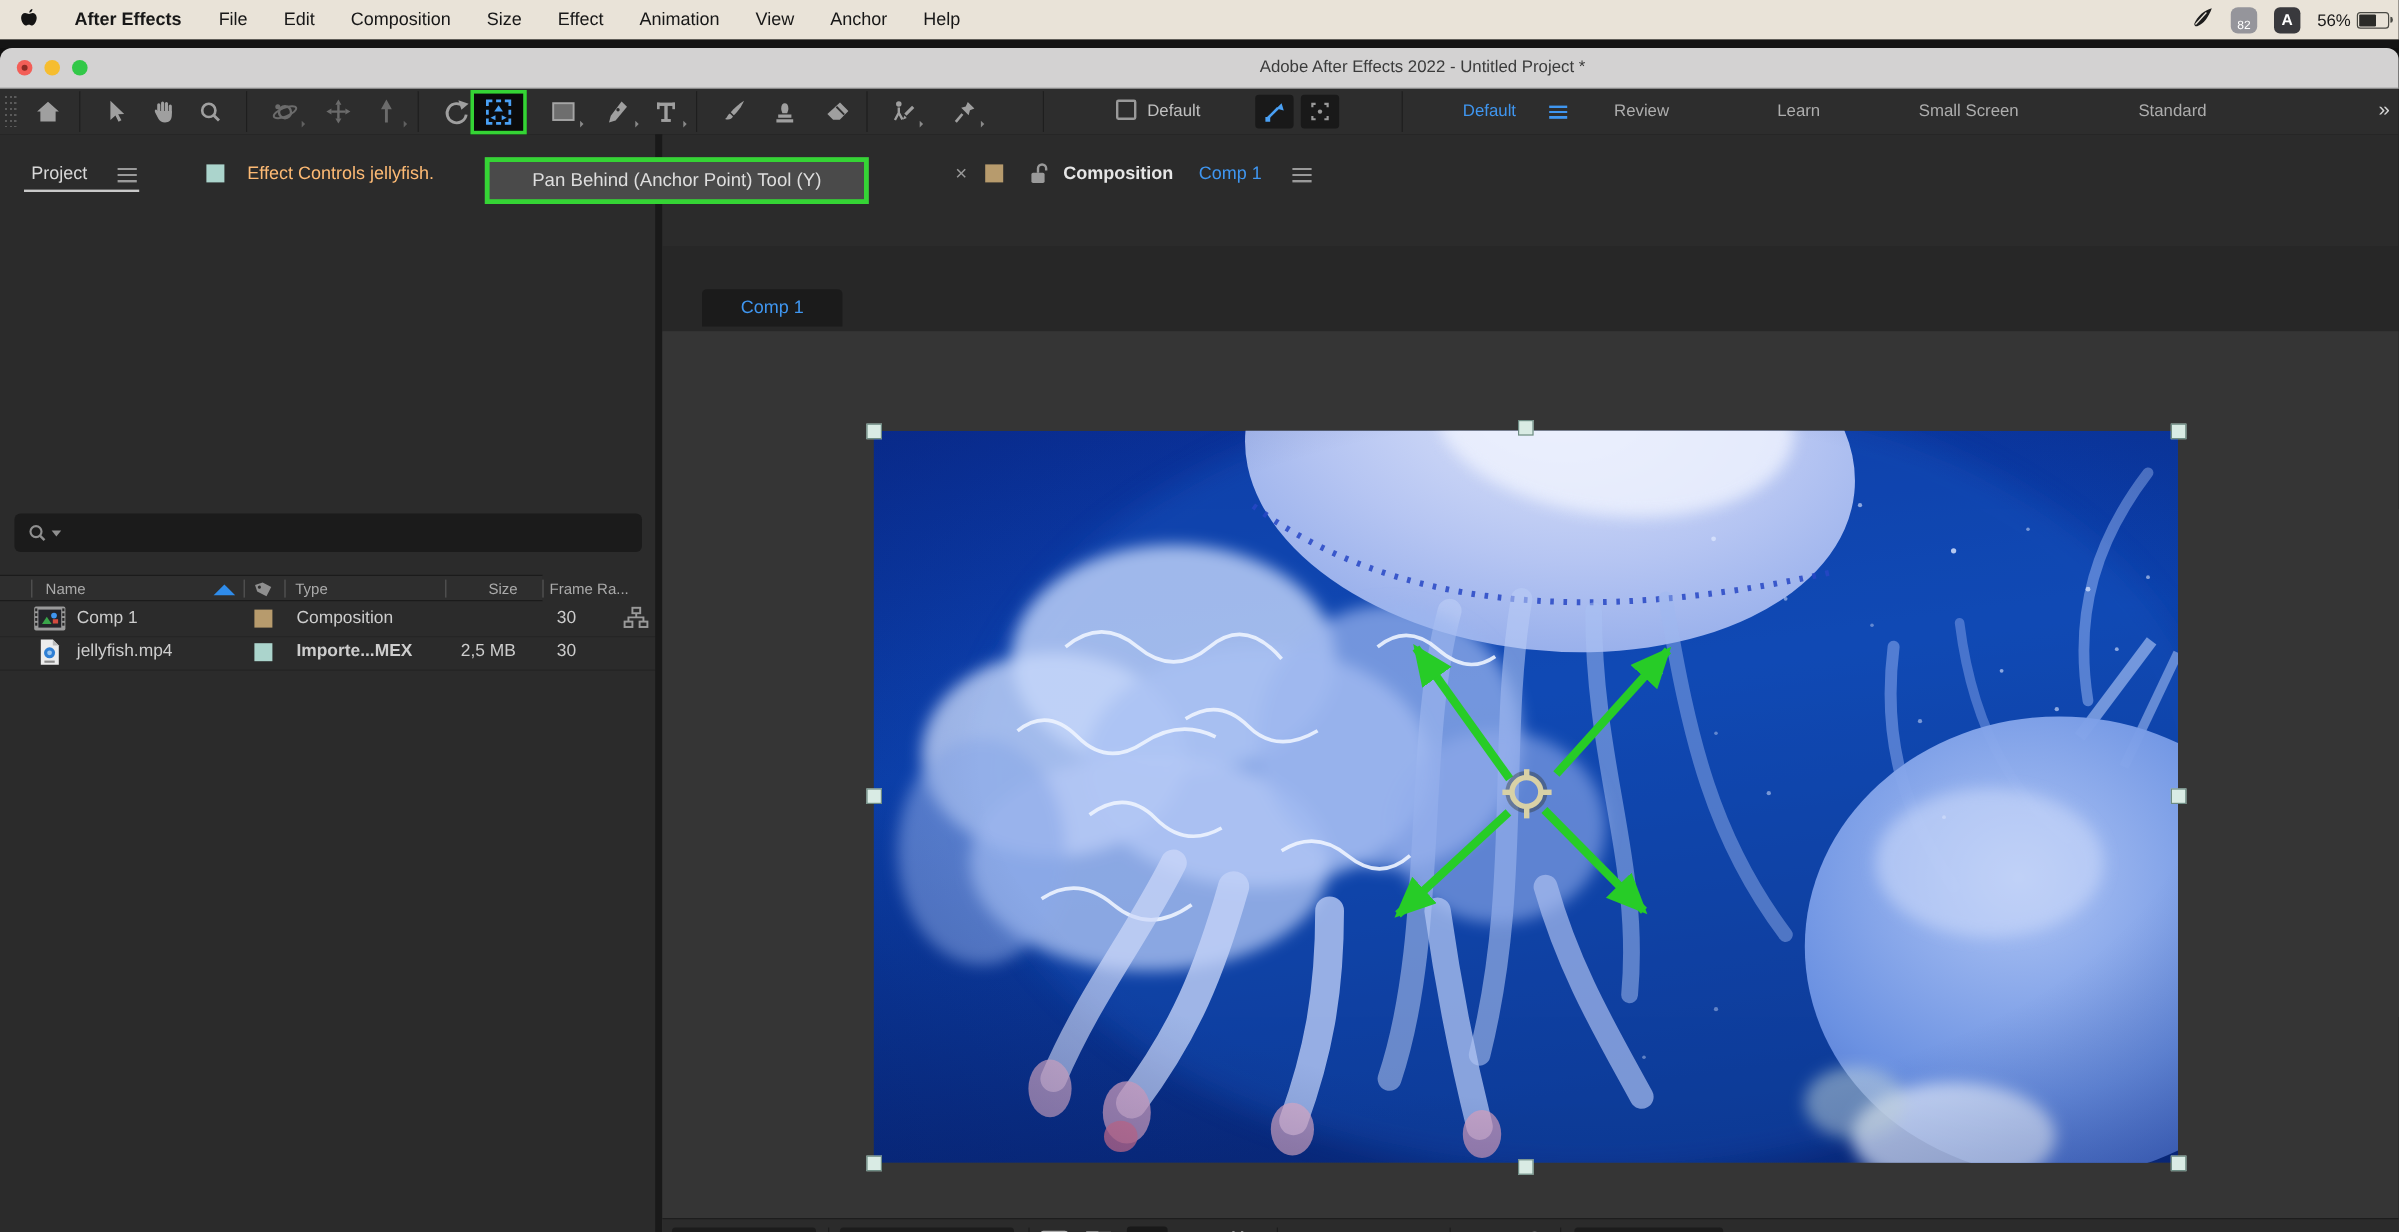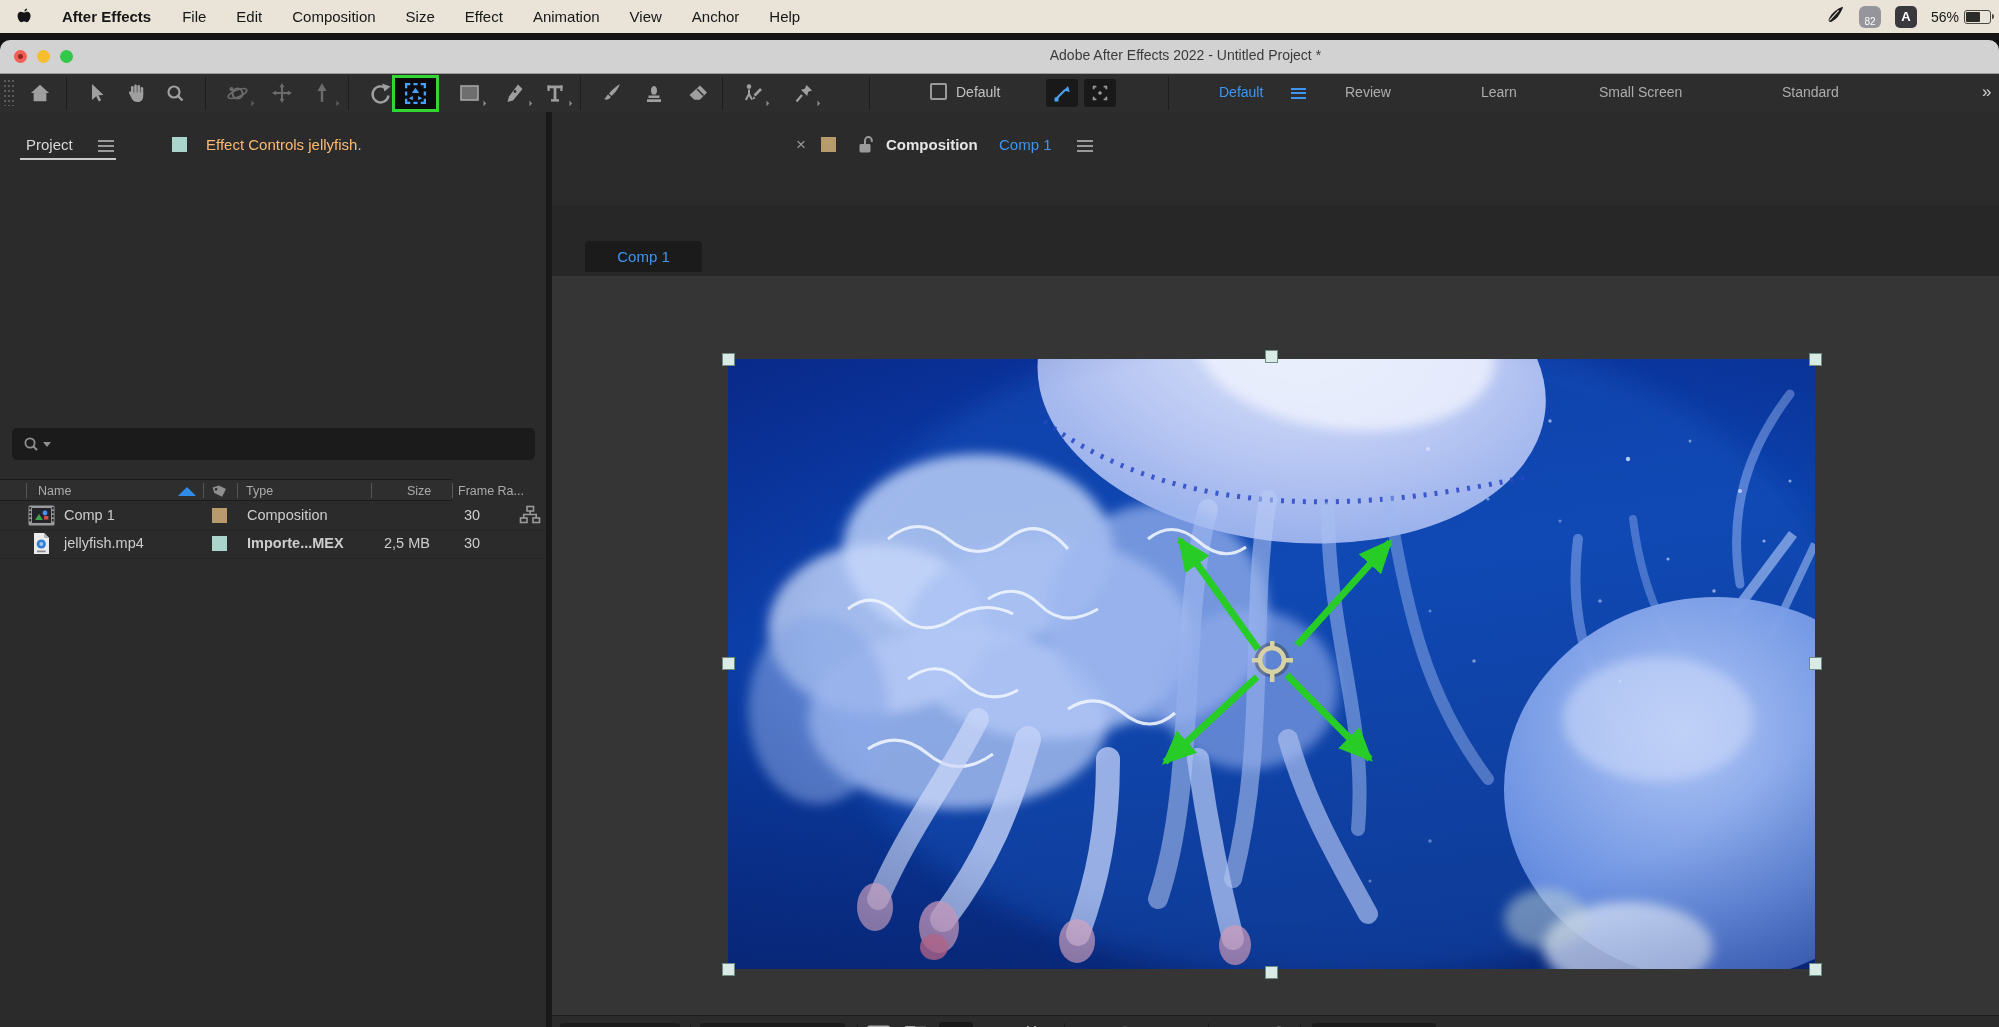--- a/index.html
+++ b/index.html
@@ -667,15 +667,18 @@
               <circle cx="21" cy="4" r="3" fill="#b5b5b5"></circle>
             </svg>
         </span>
         <span class="csep" style="left:748px;"></span>
         <div class="tc-box" style="left:760px;width:124px;">
           
         </div>
       </div>
     </div>
 
+    <div class="tooltip">
+      <span>Pan Behind (Anchor Point) Tool (Y)</span>
+    </div>
 
   </div>
 </div>
 
 </body></html>

